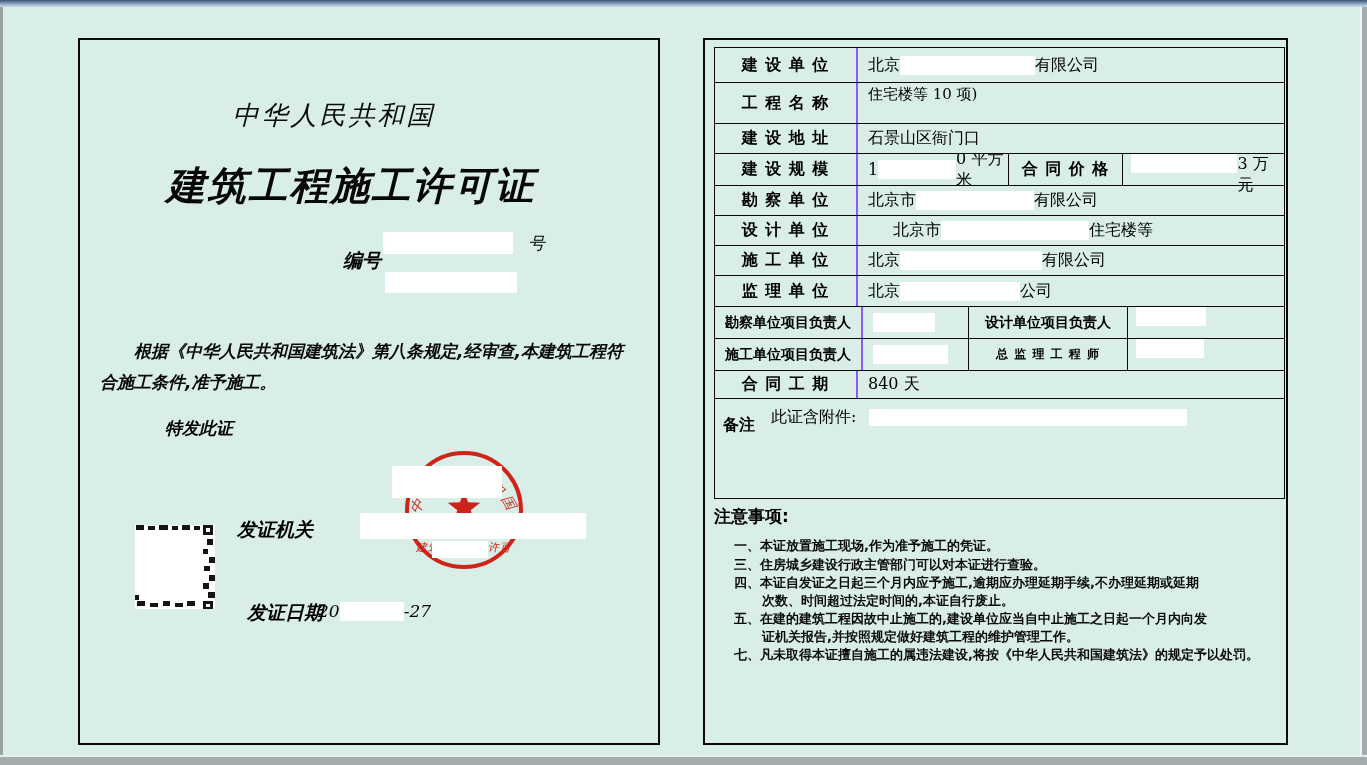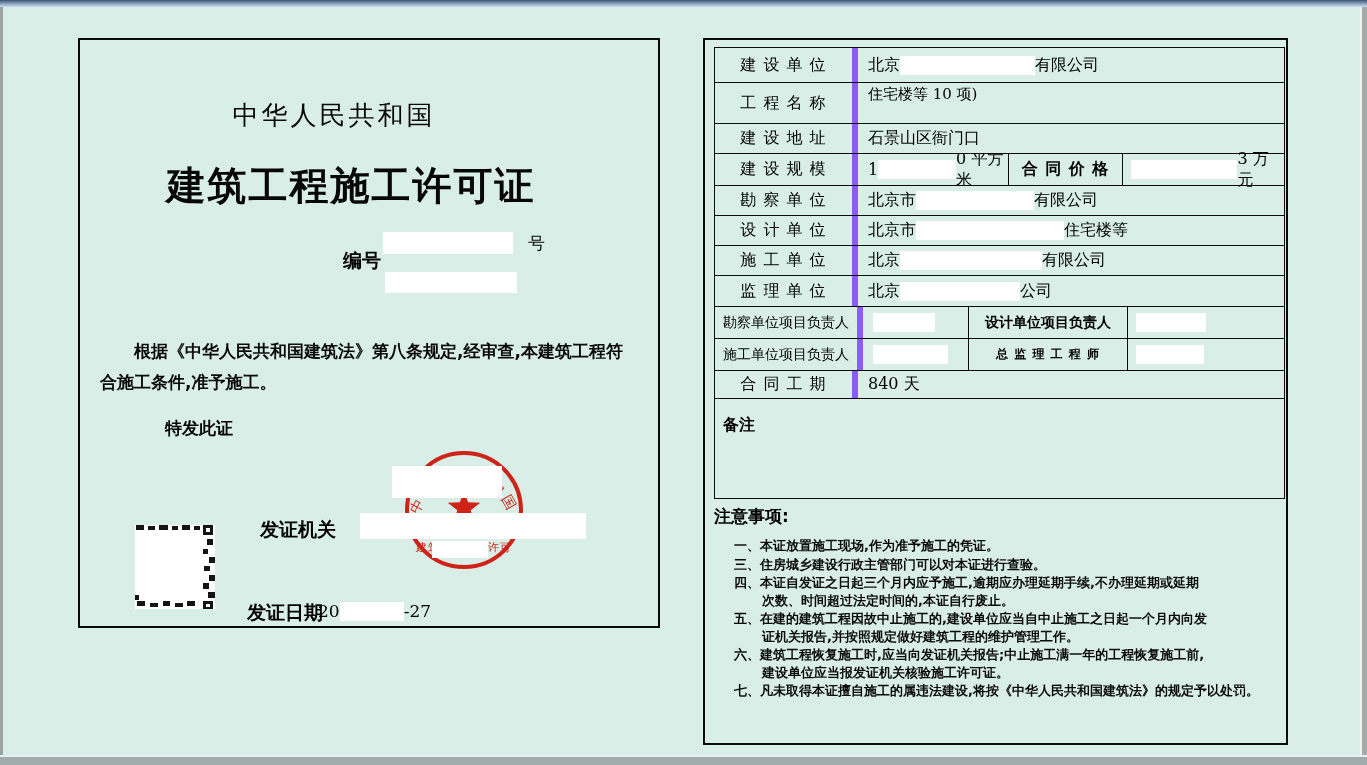--- a/index.html
+++ b/index.html
@@ -9,58 +9,58 @@
   
   .topbar { position:absolute; left:0; top:0; width:1367px; height:7px;
             background:linear-gradient(#3c5470,#7f99b4 45%,#cfdeee); }
   .edge-left  { position:absolute; left:0; top:7px; width:3px; height:758px; background:#99a3a4; }
   .edge-right-white { position:absolute; right:5px; top:7px; width:2px; height:758px; background:#eef4f2; }
   .edge-right { position:absolute; right:0; top:7px; width:5px; height:758px; background:#a2acad; }
   .edge-bottom-white { position:absolute; left:0; bottom:8px; width:1367px; height:2px; background:#e6efec; }
   .edge-bottom { position:absolute; left:0; bottom:0; width:1367px; height:8px; background:#a2acad; }
 
   .panel { position:absolute; border:2px solid #0a0a0a; background:transparent; }
-  .left-panel  { left:78px;  top:38px; width:582px; height:590px; }
+  .left-panel  { left:78px;  top:38px; width:582px; height:707px;font-style:italic; }
   .right-panel { left:703px; top:38px; width:585px; height:707px; }
 
   .redact { position:absolute; background:#ffffff; }
   .redact-inline { display:inline-block; background:#ffffff; height:19px; vertical-align:-4px; }
 
   
   .title-wrap { position:absolute; left:0; top:58px; width:508px; text-align:center; }
   .country-title { font-family:"DejaVu Serif", serif; font-size:26px; color:#0a0a0a; letter-spacing:3px; }
   .permit-title  { margin-top:26px; font-size:39px; font-weight:bold; color:#070707; letter-spacing:2px;padding-left:34px; }
 
   .no-label { position:absolute; left:263px; top:208px; font-size:19px; font-weight:bold; }
   .no-suffix{ position:absolute; left:448px; top:192px; font-size:17px; font-family:"DejaVu Serif", serif; }
 
   .body-text { position:absolute; left:20px; top:296px; width:542px;
                font-size:17px; font-weight:bold; line-height:31px;
                text-indent:34px; white-space:pre-line; color:#090909; }
   .issue-statement { position:absolute; left:85px; top:377px; font-size:17px; font-weight:bold; }
 
-  .issuer-label { position:absolute; left:180px; top:477px; font-size:19px; font-weight:bold; }
+  .issuer-label { position:absolute; left:157px; top:477px; font-size:19px; font-weight:bold; }
   .date-label   { position:absolute; left:167px; top:560px; font-size:19px; font-weight:bold; }
   .date-row { position:absolute; left:238px; top:561px; font-size:17px; font-family:"DejaVu Serif", serif; }
 
   .seal-svg { position:absolute; left:320px; top:408px; }
   .qr-svg   { position:absolute; left:55px;  top:485px; }
 
   
   .ptable { position:absolute; left:9px; top:7px; width:571px; height:452px; border:1px solid #0a0a0a; }
   .trow { display:flex; border-bottom:1px solid #0a0a0a; }
   .trow:last-child { border-bottom:none; }
   .lc { width:143px; flex:0 0 143px; display:flex; align-items:center; justify-content:center;
-        font-size:16px; font-weight:normal; border-right:6px solid #8b5cf6; letter-spacing:1px; text-align:center;}
+        font-size:16px; font-weight:bold; border-right:2px solid #8b5cf6; letter-spacing:1px; text-align:center;}
   .lc.small { font-size:14px; letter-spacing:0; }
   .vc { flex:1; display:flex; align-items:center; padding-left:10px; font-size:16px;
         font-family:"DejaVu Serif", serif; overflow:hidden; }
   .mid-lc { display:flex; align-items:center; justify-content:center; font-size:16px; font-weight:bold;
             border-left:1px solid #0a0a0a; border-right:1px solid #0a0a0a; letter-spacing:1px; }
-  .vc2 { display:flex; align-items:center; padding-left:8px; font-size:16px; font-family:"DejaVu Serif", serif; }
+  .vc2 { display:flex; padding-left:8px; font-size:16px; font-family:"DejaVu Serif", serif; }
   .remark-row { align-items:flex-start; }
   .remark-label { width:46px; padding:16px 0 0 8px; font-size:16px; font-weight:bold; }
   .remark-content { flex:1; padding:8px 0 0 10px; font-size:16px; font-family:"DejaVu Serif", serif; }
 
   
   .notes { position:absolute; left:9px; top:465px; width:566px; }
   .notes-title { font-size:17px; font-weight:bold; }
   .notes-list { margin:9px 0 0 20px; list-style:none; }
   .notes-list li { padding-left:28px; text-indent:-28px; white-space:pre-line;
                    font-size:13px; font-weight:bold; line-height:17.5px; margin-bottom:1px; color:#0b0b0b; }
@@ -187,21 +187,21 @@
 
       <div class="trow" style="height:30px;">
         <div class="lc">勘 察 单 位</div>
         <div class="vc">
           <span>北京市</span>
             <span class="redact-inline" style="width:118px;"></span>
             <span>有限公司</span>
         </div>
       </div>
 
-      <div class="trow" style="height:30px;">
+      <div class="trow" style="height:30px;gap:25px;">
         <div class="lc">设 计 单 位</div>
         <div class="vc">
           <span>北京市</span>
             <span class="redact-inline" style="width:148px;"></span>
             <span>住宅楼等</span>
         </div>
       </div>
 
       <div class="trow" style="height:30px;">
         <div class="lc">施 工 单 位</div>
@@ -243,32 +243,34 @@
         </div>
       </div>
 
       <div class="trow" style="height:28px;">
         <div class="lc">合 同 工 期</div>
         <div class="vc">840 天</div>
       </div>
 
       <div class="trow remark-row" style="flex:1;">
         <div class="remark-label">备注</div>
+        <div class="remark-content">
+          <span>此证含附件:</span>
+          <span class="redact-inline" style="width:318px; height:17px; margin-left:8px;"></span>
+        </div>
       </div>
 
     </div>
 
     <div class="notes">
       <div class="notes-title">注意事项:</div>
       <ul class="notes-list">
         <li>一、本证放置施工现场,作为准予施工的凭证。</li>
         <li>三、住房城乡建设行政主管部门可以对本证进行查验。</li>
         <li>四、本证自发证之日起三个月内应予施工,逾期应办理延期手续,不办理延期或延期
 次数、时间超过法定时间的,本证自行废止。</li>
         <li>五、在建的建筑工程因故中止施工的,建设单位应当自中止施工之日起一个月内向发
 证机关报告,并按照规定做好建筑工程的维护管理工作。</li>
-        <li>六、建筑工程恢复施工时,应当向发证机关报告;中止施工满一年的工程恢复施工前,
-建设单位应当报发证机关核验施工许可证。</li>
         <li>七、凡未取得本证擅自施工的属违法建设,将按《中华人民共和国建筑法》的规定予以处罚。</li>
       </ul>
     </div>
   </div>
 </div>
 
 </body></html>

